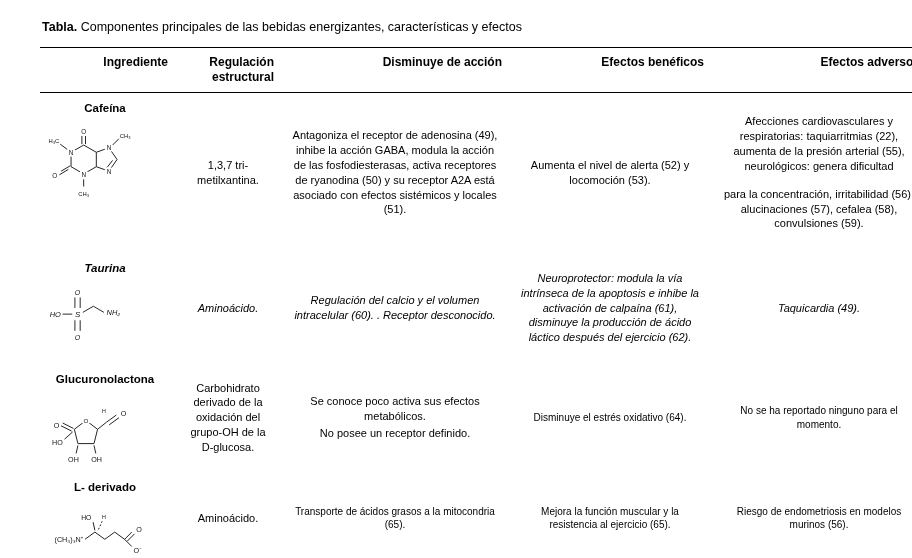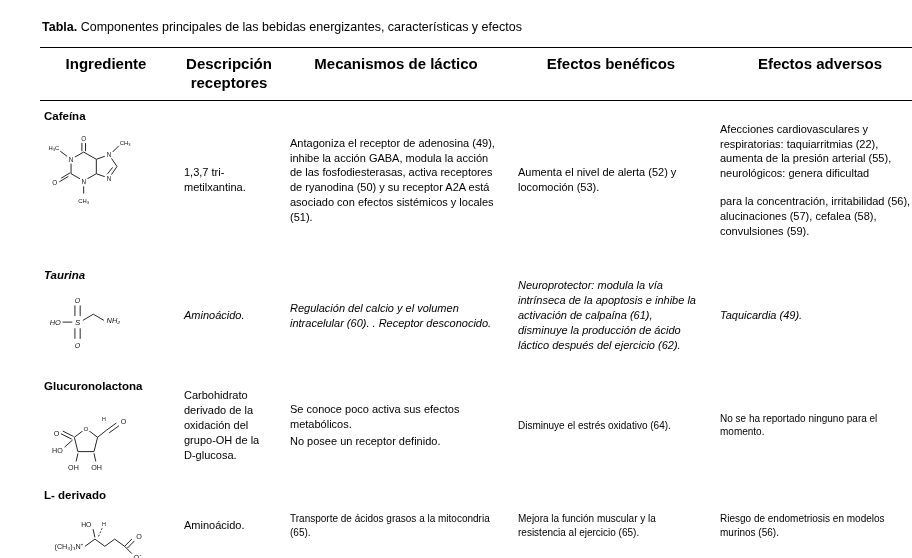--- a/index.html
+++ b/index.html
@@ -13,26 +13,26 @@
 
   .caption { font-size: 12.5px; margin: 4px 0 13px 2px; color: #000; }
   .caption .cap-label { font-weight: 700; }
 
   table.main {
     width: 892px; border-collapse: collapse; table-layout: fixed;
     border-top: 1.6px solid #000; border-bottom: 1.6px solid #000;
   }
   thead tr { border-bottom: 1.6px solid #000; }
   th {
-    font-size: 15px; font-weight: 700; text-align: center; vertical-align: top;
+    font-size: 12px; font-weight: 700; text-align: right; vertical-align: top;
     padding: 7px 12px 7px 4px; color: #000; line-height: 1.25;
   }
   td {
     font-size: 11px; vertical-align: middle;
-    padding: 5px 14px 5px 4px; color: #000; line-height: 1.35;
+    padding: 5px 14px 5px 4px; color: #000; line-height: 1.35; text-align: center;
   }
   td.ing { vertical-align: top; padding-top: 8px; }
   .ing-name { font-weight: 700; font-size: 11.5px; margin-bottom: 10px; }
   .struct { display: block; margin-left: 0; }
   .struct line, .struct path { stroke: #222; stroke-width: 1.1; fill: none; }
   .struct text { fill: #111; font-family: "Liberation Sans", sans-serif; }
   .cell p { margin: 0; }
   .cell .p-gap { margin-top: 13px; }
   .cell .p-line { margin-top: 2px; }
   .fs10 { font-size: 10px; }
@@ -56,22 +56,22 @@
     <colgroup>
       <col style="width:140px">
         <col style="width:106px">
         <col style="width:228px">
         <col style="width:202px">
         <col style="width:216px">
     </colgroup>
     <thead>
       <tr>
         <th>Ingrediente</th>
-        <th>Descripción receptores</th>
-        <th>Mecanismos de láctico</th>
+        <th>Regulación estructural</th>
+        <th>Disminuye de acción</th>
         <th>Efectos benéficos</th>
         <th>Efectos adversos</th>
       </tr>
     </thead>
     <tbody>
 
       <tr class="row-cafeina">
         <td class="cell ing">
           <div class="ing-name">Cafeína</div>
           <svg class="struct" viewBox="0 0 102 82" width="92" height="74">

